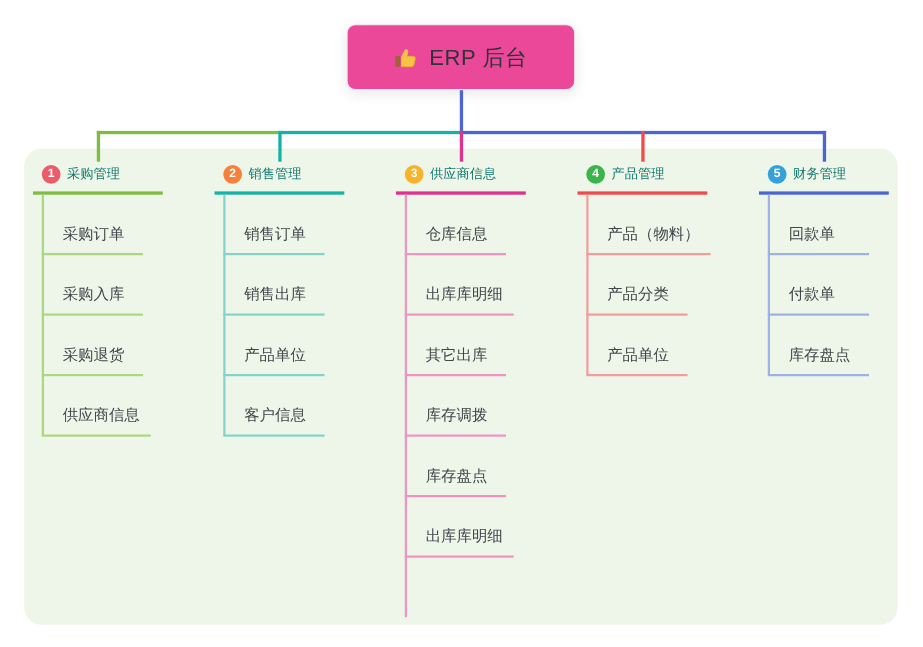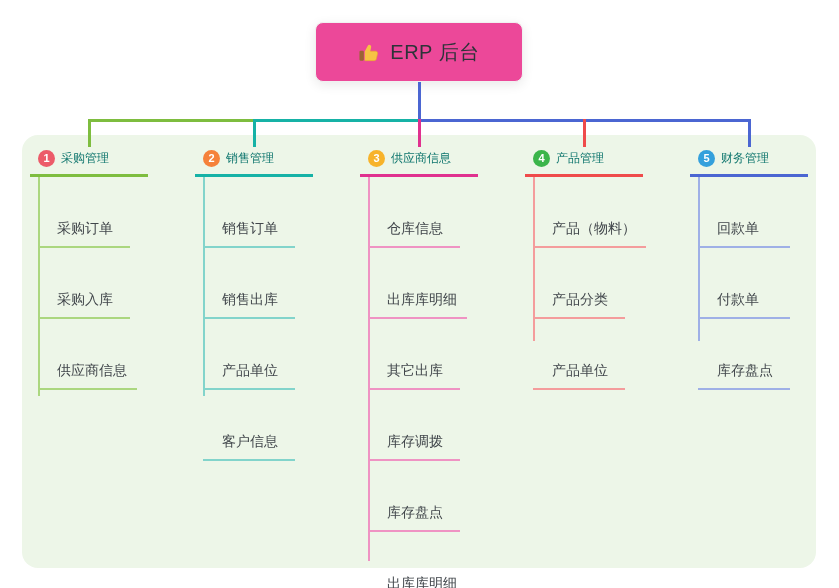--- a/index.html
+++ b/index.html
@@ -32,21 +32,21 @@
     width:118px;height:30px;box-sizing:border-box;
     padding:0 0 5px 8px;border-bottom:3px solid var(--c);
   }
   .badge{
     width:17px;height:17px;border-radius:50%;flex:0 0 17px;
     color:#fff;font-size:11px;font-weight:bold;line-height:17px;text-align:center;
   }
   .branch-label{font-size:12px;color:#0f766e;font-weight:400;white-space:nowrap;}
   .branch-children{position:relative;}
   .vline{position:absolute;left:8px;top:0;width:2px;background:var(--lc);}
-  .child{position:relative;margin-left:8px;height:71px;display:flex;align-items:flex-end;}
+  .child{position:relative;margin-left:8px;height:55px;display:flex;align-items:flex-end;}
   .child-label{
     display:block;box-sizing:border-box;min-width:92px;white-space:nowrap;
     padding:0 10px 8px 19px;border-bottom:2px solid var(--lc);
     font-size:14px;color:#41464b;
   }
 </style>
 </head>
 <body>
 
 <div class="stage">
@@ -82,20 +82,23 @@
         <span class="badge" style="background: rgb(236, 91, 105);">1</span>
         <span class="branch-label">采购管理</span>
       </div>
       <div class="branch-children">
         <div class="vline" style="height: 219px;"></div>
       <div class="child">
             <span class="child-label">采购订单</span>
           </div>
           <div class="child">
             <span class="child-label">采购入库</span>
+          </div>
+          <div class="child">
+            <span class="child-label">采购退货</span>
           </div>
           <div class="child">
             <span class="child-label">供应商信息</span>
           </div>
         </div>
     </div>
       <div class="branch" style="left: 195px; --c: #16b2a6; --lc: #82d4cb;">
       <div class="branch-title">
         <span class="badge" style="background: rgb(245, 129, 58);">2</span>
         <span class="branch-label">销售管理</span>

